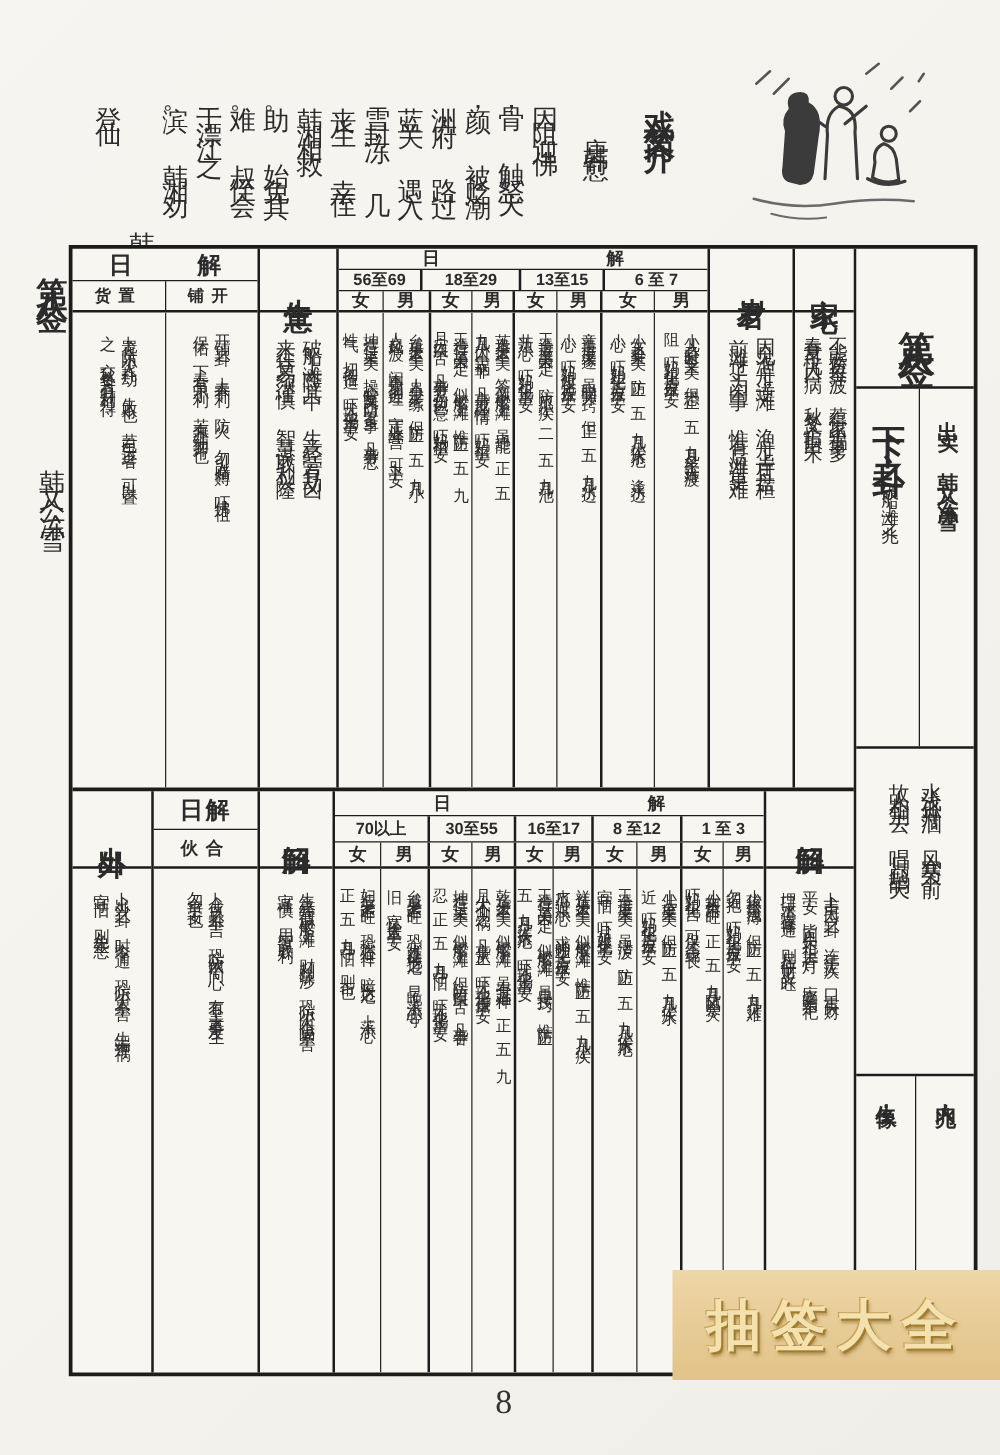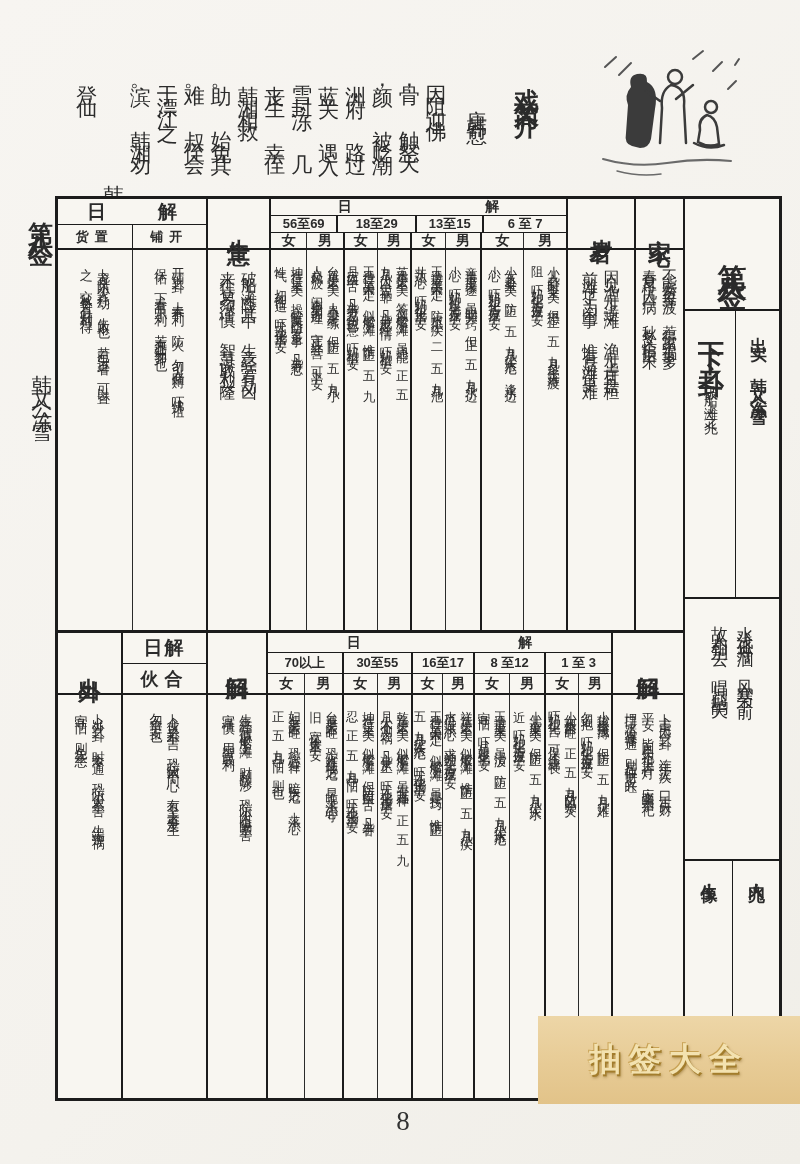--- a/index.html
+++ b/index.html
@@ -56,21 +56,21 @@
   .gh2 > div { flex:1; display:flex; align-items:center; justify-content:center;
                font-size:13px; font-weight:bold; letter-spacing:6px; }
   .gh2 > div:first-child { border-right:1.5px solid #1c1c1c; }
   .gbody { flex:1; display:flex; overflow:hidden; }
   .gcell { flex:1; display:flex; justify-content:center; padding-top:8px; }
   .gcell:first-child { border-right:1.5px solid #2a2a2a; }
 
   .g2h1 { height:31px; display:flex; align-items:center; justify-content:center;
           border-bottom:1.5px solid #1c1c1c; font-size:19px; font-weight:bold; letter-spacing:2px; }
   .g2h2 { height:31px; display:flex; align-items:center; justify-content:center;
-          border-bottom:2px solid #1c1c1c; font-size:18px; font-weight:bold; letter-spacing:6px;text-align:right; }
+          border-bottom:2px solid #1c1c1c; font-size:14px; font-weight:bold; letter-spacing:6px;text-align:right; }
 
   
   .ages { overflow:hidden; }
   .ah1 { position:relative; border-bottom:1.5px solid #1c1c1c; }
   .ah1 span { position:absolute; top:50%; transform:translate(-50%,-50%); font-size:14px; font-weight:bold; }
   .ah1 .p25 { left:25%; } .ah1 .p75 { left:75%; }
   .t-top .ah1 { height:17px; } .t-bot .ah1 { height:20px; }
   .ah2 { display:flex; border-bottom:1.5px solid #1c1c1c; }
   .t-top .ah2 { height:17px; } .t-bot .ah2 { height:21px; }
   .ah2 > div { display:flex; align-items:center; justify-content:center; font-size:13px;
@@ -107,21 +107,21 @@
   .r4 .vt { font-size:17px; letter-spacing:6px; line-height:1.5; }
   .r5 { flex:1; display:flex; }
   .r5 > div { flex:1; display:flex; justify-content:center; padding-top:8px; }
   .r5 > div:first-child { border-right:1.5px solid #1c1c1c; }
   .r5 .vt { font-size:17px; font-weight:600; letter-spacing:3px; }
 
   
   .watermark { position:absolute; left:538px; top:1016px; width:262px; height:88px;
                background:linear-gradient(180deg,#edd6a7 0%,#e7cb95 55%,#e2c389 100%);
                display:flex; align-items:center; justify-content:center; z-index:9; }
-  .watermark span { font-family:"DejaVu Serif", serif; font-size:32px; font-weight:bold; letter-spacing:8px;
+  .watermark span { font-family:"DejaVu Serif", serif; font-size:44px; font-weight:bold; letter-spacing:8px;
                     color:#f3e2b0;
                     text-shadow:1.5px 1.5px 0 #a37d2c, -1px -1px 0 #c8a255, 2px 3px 3px rgba(121,90,28,.55); }
   .pagenum { position:absolute; left:388px; top:1106px; width:30px; text-align:center;
              font-size:27px; color:#333; }
 </style>
 </head>
 <body>
 
 <div class="page">
 

